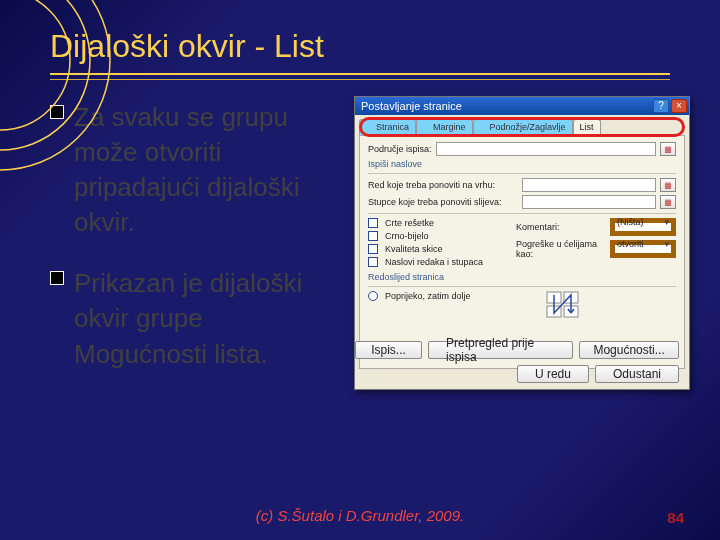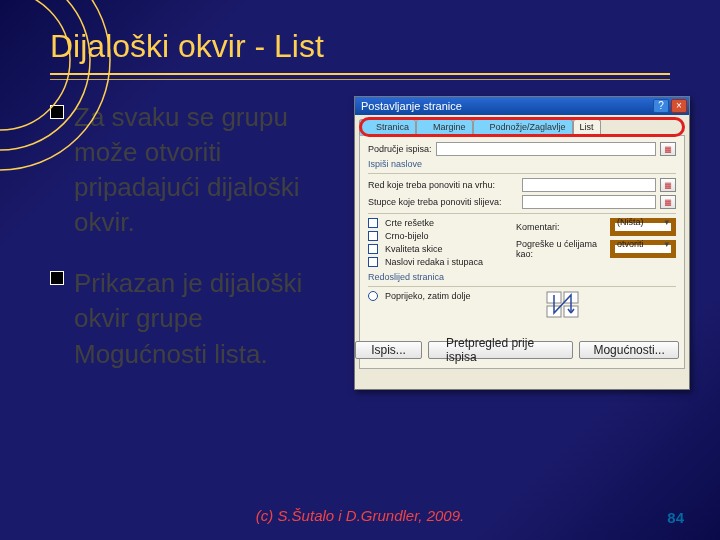--- a/index.html
+++ b/index.html
@@ -72,21 +72,21 @@
   .drop { height: 14px; background: #fff; border: 5px solid #a16207; font-size: 9px; display: flex; align-items: flex-end; padding: 4px 2px; }
   .drop::after { content: '▾'; margin-left: auto; color: #444; }
   .btnrow { position: absolute; bottom: 30px; right: 10px; display: flex; gap: 6px; }
   .btnrow .btn, .btnrow2 .btn { min-width: 60px; height: 18px; background: linear-gradient(#fdfdfd,#e4e4e4); border: 1px solid #888; font-size: 12px; display: flex; align-items: center; justify-content: center; border-radius: 2px; cursor: pointer; padding: 0 17px;}
   .btnrow2 { position: absolute; bottom: 6px; right: 10px; display: flex; gap: 6px; }
   .footer {
     position: absolute; bottom: 16px; left: 50%; transform: translateX(-50%);
     color: #ef4444; font-size: 15px; font-style: italic;
   }
   .pagenum {
-    position: absolute; bottom: 14px; right: 36px; color: #0369a1; font-size: 15px; font-weight: bold;
+    position: absolute; bottom: 14px; right: 36px; color: #b91c1c; font-size: 15px; font-weight: bold;
   }
 </style>
 </head>
 <body>
 
 <div class="slide">
   <div class="arcs">
     <svg width="300" height="300">
       <circle cx="120" cy="120" r="110" fill="none" stroke="#ffd050" stroke-width="1.5"></circle>
       <circle cx="120" cy="120" r="90" fill="none" stroke="#ffd050" stroke-width="1.5"></circle>
@@ -211,19 +211,23 @@
               </svg>
             </div>
           </div>
         </div>
 
         <div class="btnrow">
           <div class="btn">Ispis...</div>
           <div class="btn">Pretpregled prije ispisa</div>
           <div class="btn">Mogućnosti...</div>
         </div>
+        <div class="btnrow2">
+          <div class="btn">U redu</div>
+          <div class="btn">Odustani</div>
+        </div>
       </div>
     </div>
   </div>
 
   <div class="footer">(c) S.Šutalo i D.Grundler, 2009.</div>
   <div class="pagenum">84</div>
 </div>
 
 </body></html>

